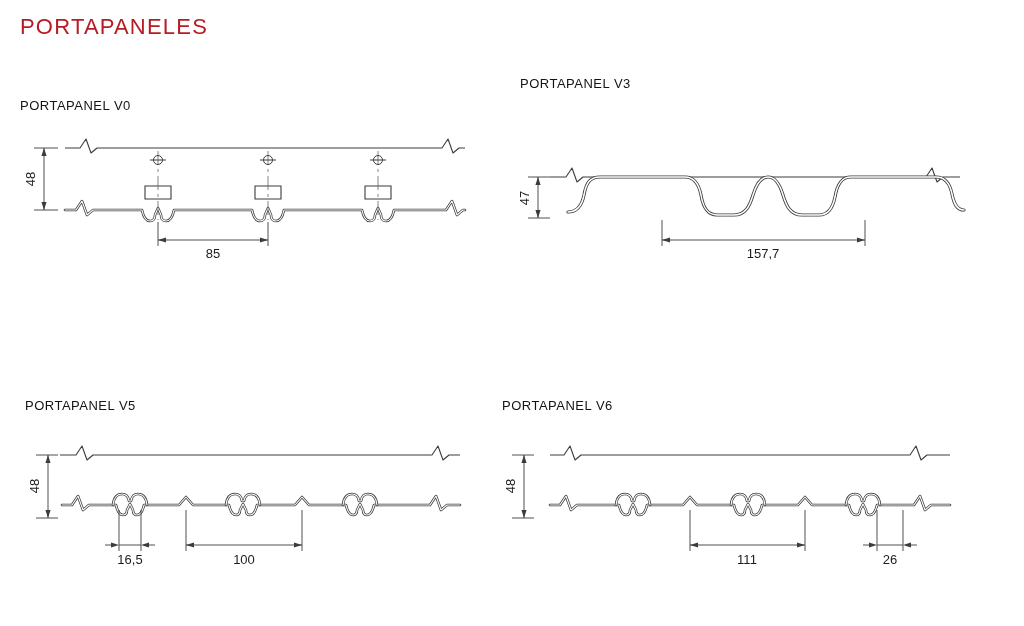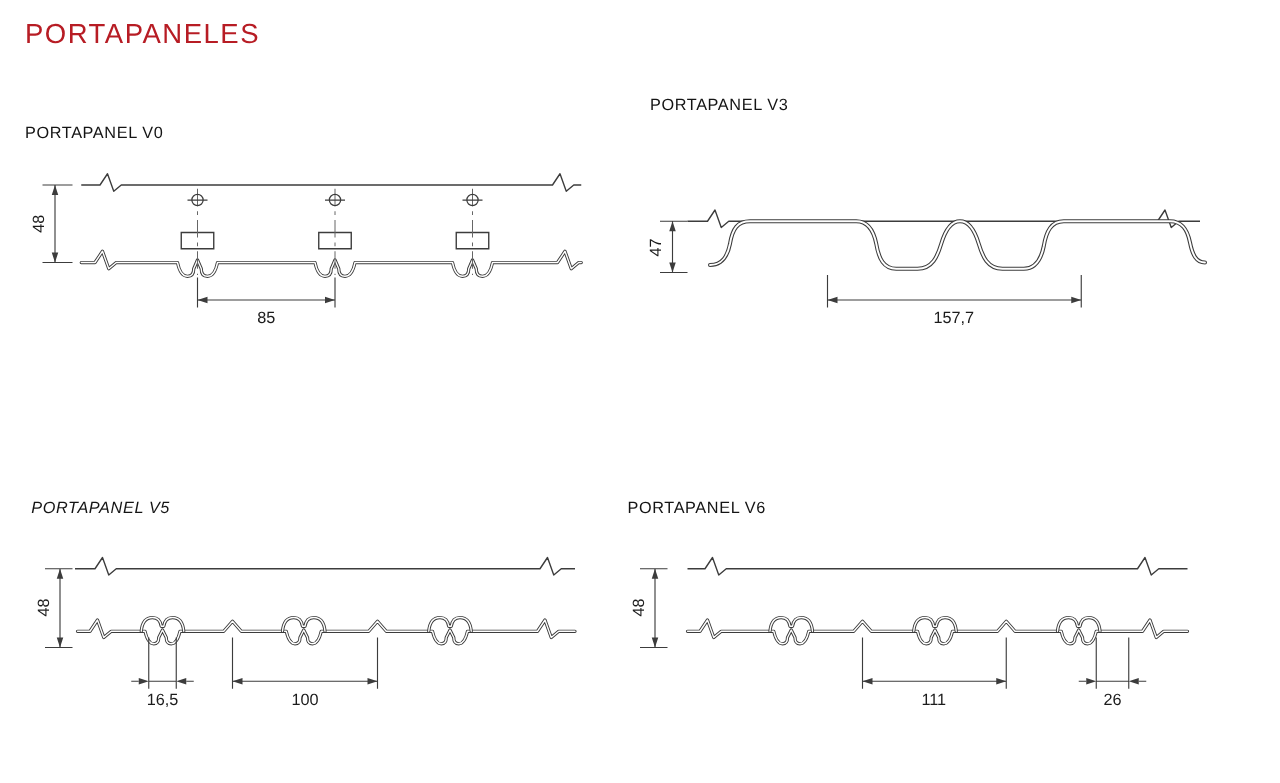--- a/index.html
+++ b/index.html
@@ -79,21 +79,21 @@
     </g>
     <g>
       <path class="dim" d="M152,108 V134 M355,108 V134 M152,128 H355"></path>
       <path class="arr" d="M152,128 l8,-2.6 v5.2 z M355,128 l-8,-2.6 v5.2 z"></path>
       <text class="dimtxt" x="253" y="146">157,7</text>
     </g>
   </svg>
 </div>
 
 <div class="fig" id="fig-v5" style="left:22px; top:398px;">
-  <h2 style="left:3px; top:0;font-style:italic;">PORTAPANEL V5</h2>
+  <h2 style="left:3px; top:0;">PORTAPANEL V5</h2>
   <svg style="left:0; top:30px;" width="460" height="150" viewBox="0 0 460 150">
     <g>
       <path class="ln" d="M38,27 H54 l6,-9 l5,14 l6,-5 H410 l6,-9 l5,14 l6,-5 H438"></path>
       <path class="tube-o" d="M40,77 H50 l6,-9 l5,14 l6,-5 H94 c2,9 5,10 7,10 c3,0 4,-2 4,-5 l3,-6 l3,6 c0,3 1,5 4,5 c2,0 5,-1 7,-10 H157 l7,-8 l7,8 H207 c2,9 5,10 7,10 c3,0 4,-2 4,-5 l3,-6 l3,6 c0,3 1,5 4,5 c2,0 5,-1 7,-10 H273 l7,-8 l7,8 H324 c2,9 5,10 7,10 c3,0 4,-2 4,-5 l3,-6 l3,6 c0,3 1,5 4,5 c2,0 5,-1 7,-10 H408 l6,-9 l5,14 l6,-5 H438"></path>
       <path class="tube-i" d="M40,77 H50 l6,-9 l5,14 l6,-5 H94 c2,9 5,10 7,10 c3,0 4,-2 4,-5 l3,-6 l3,6 c0,3 1,5 4,5 c2,0 5,-1 7,-10 H157 l7,-8 l7,8 H207 c2,9 5,10 7,10 c3,0 4,-2 4,-5 l3,-6 l3,6 c0,3 1,5 4,5 c2,0 5,-1 7,-10 H273 l7,-8 l7,8 H324 c2,9 5,10 7,10 c3,0 4,-2 4,-5 l3,-6 l3,6 c0,3 1,5 4,5 c2,0 5,-1 7,-10 H408 l6,-9 l5,14 l6,-5 H438"></path>
       <path class="tube-o" d="M91,77 q1,-11 9,-11 q6,0 7,7 l2,0 q1,-7 7,-7 q8,0 9,11 M204,77 q1,-11 9,-11 q6,0 7,7 l2,0 q1,-7 7,-7 q8,0 9,11 M321,77 q1,-11 9,-11 q6,0 7,7 l2,0 q1,-7 7,-7 q8,0 9,11"></path>
       <path class="tube-i" d="M91,77 q1,-11 9,-11 q6,0 7,7 l2,0 q1,-7 7,-7 q8,0 9,11 M204,77 q1,-11 9,-11 q6,0 7,7 l2,0 q1,-7 7,-7 q8,0 9,11 M321,77 q1,-11 9,-11 q6,0 7,7 l2,0 q1,-7 7,-7 q8,0 9,11"></path>
     </g>
     <g>
       <path class="dim" d="M14,27 H36 M14,90 H36 M26,27 V90"></path>

